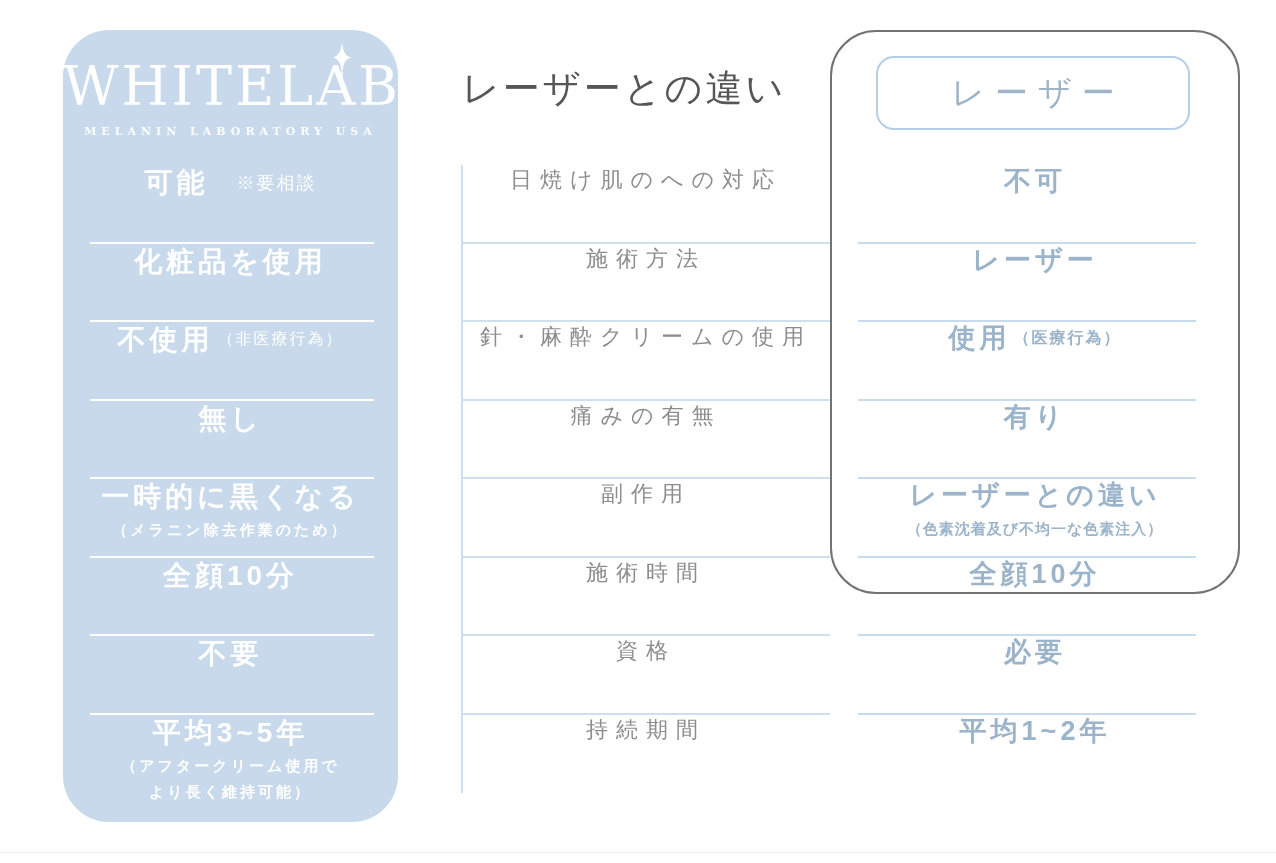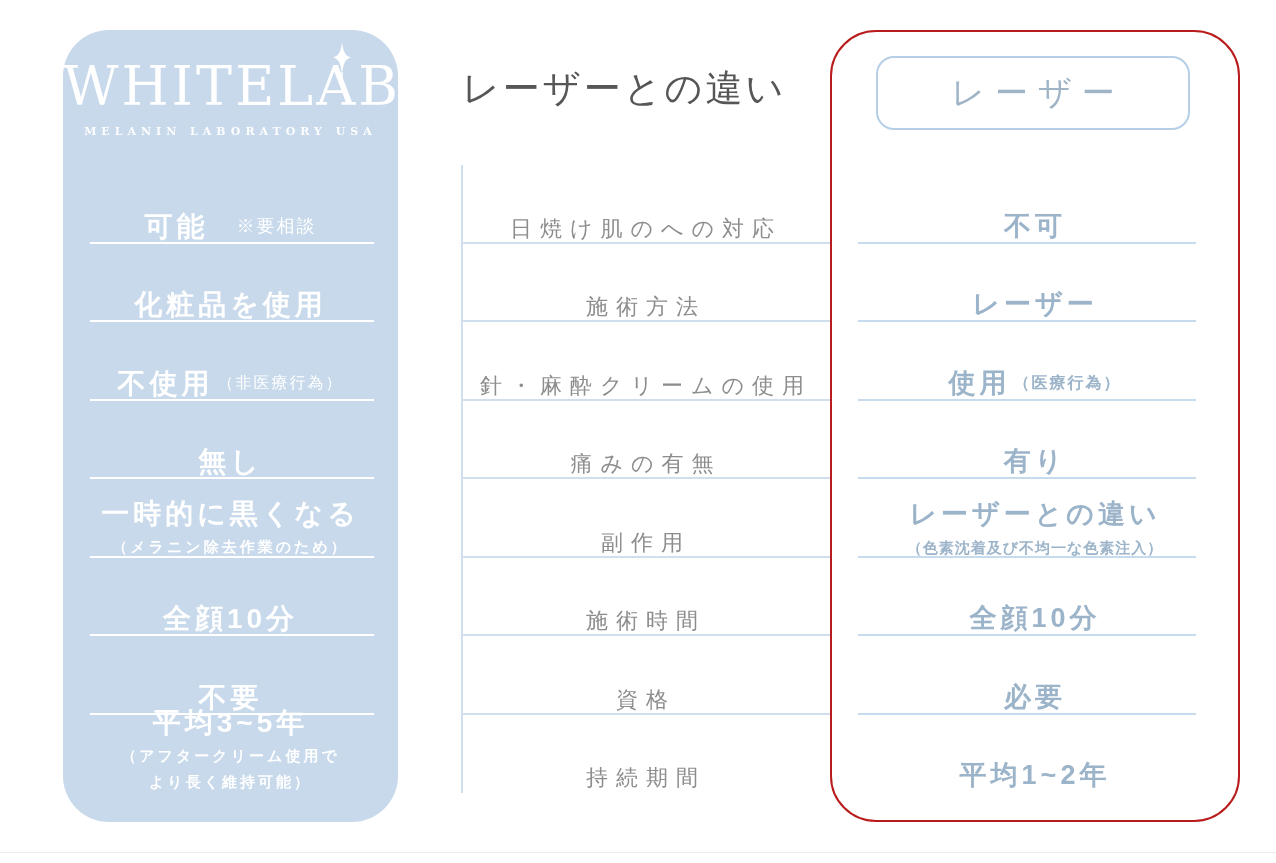--- a/index.html
+++ b/index.html
@@ -29,38 +29,38 @@
   .header-title{
     position:absolute;left:462px;top:66px;width:368px;
     font-family:"Liberation Serif",serif;font-size:37px;line-height:1.25;
     color:#565656;letter-spacing:3px;font-weight:500;
   }
   .center-vline{position:absolute;left:461px;top:165px;width:2px;height:628px;background:#cfdfee;}
   .rows-center{position:absolute;left:462px;top:165px;width:368px;height:628px;}
 
   
   .right-panel{
-    position:absolute;left:830px;top:30px;width:410px;height:792px;box-sizing:border-box;
-    background:#ffffff;border:2px solid #b91c1c;border-radius:46px;
+    position:absolute;left:830px;top:30px;width:410px;height:564px;box-sizing:border-box;
+    background:#ffffff;border:2px solid #737373;border-radius:46px;
   }
   .laser-label-box{
     position:absolute;left:44px;top:24px;width:314px;height:74px;box-sizing:border-box;
     border:2px solid #b5cfe7;border-radius:18px;
     display:flex;align-items:center;justify-content:center;
   }
   .laser-label{
     font-family:"Liberation Serif",serif;font-size:33px;color:#9fb4c7;
     letter-spacing:10px;padding-left:10px;font-weight:400;
   }
   .rows-right{position:absolute;left:0;top:133px;right:0;height:628px;}
 
   
   .cell{
     height:78.5px;position:relative;display:flex;flex-direction:column;
-    align-items:center;justify-content:flex-end;text-align:center;
+    align-items:center;justify-content:flex-start;text-align:center;
   }
   .main-line{display:flex;align-items:center;justify-content:center;}
 
   .lmain{font-size:28px;font-weight:700;letter-spacing:4px;color:#ffffff;line-height:1.25;}
   .lnote{font-size:16px;font-weight:400;letter-spacing:2px;color:#ffffff;margin-left:4px;}
   .lnote.note-gap{margin-left:28px;font-size:18px;}
   .lsub{font-size:15px;font-weight:700;letter-spacing:3px;color:#ffffff;margin-top:5px;line-height:1.45;}
 
   .clabel{font-size:22px;font-weight:300;letter-spacing:8px;color:#8d8d8d;}
 

